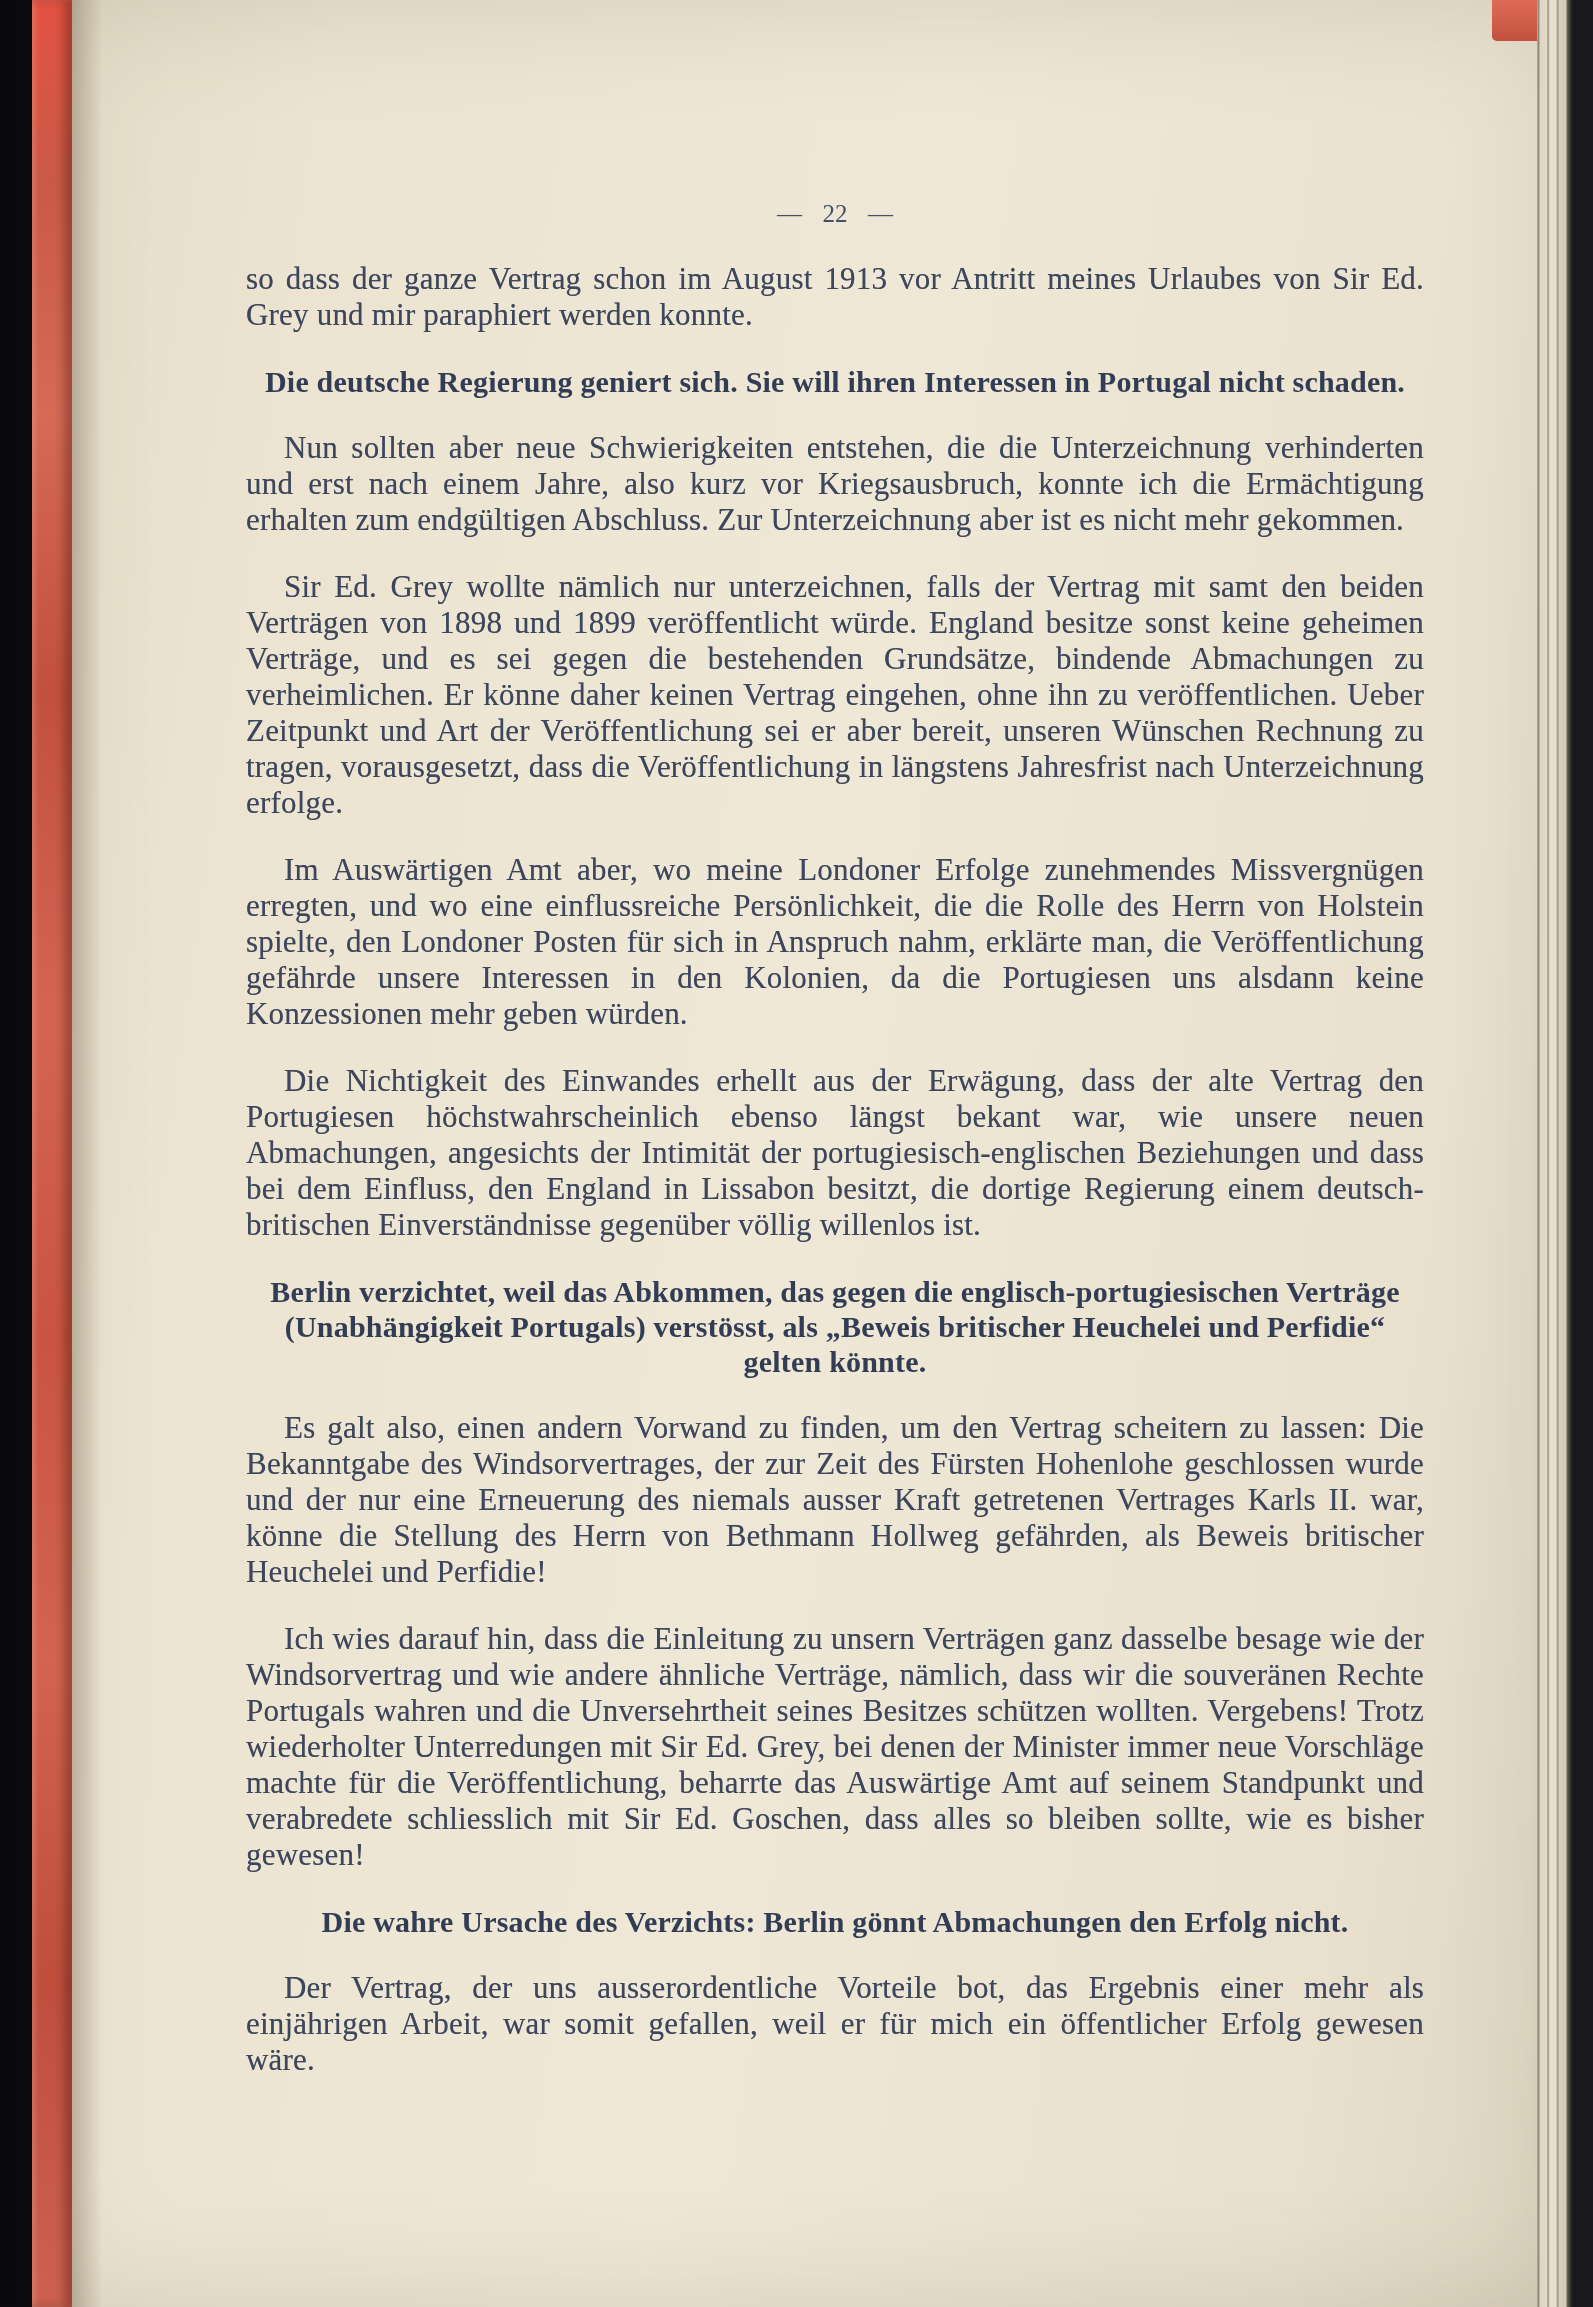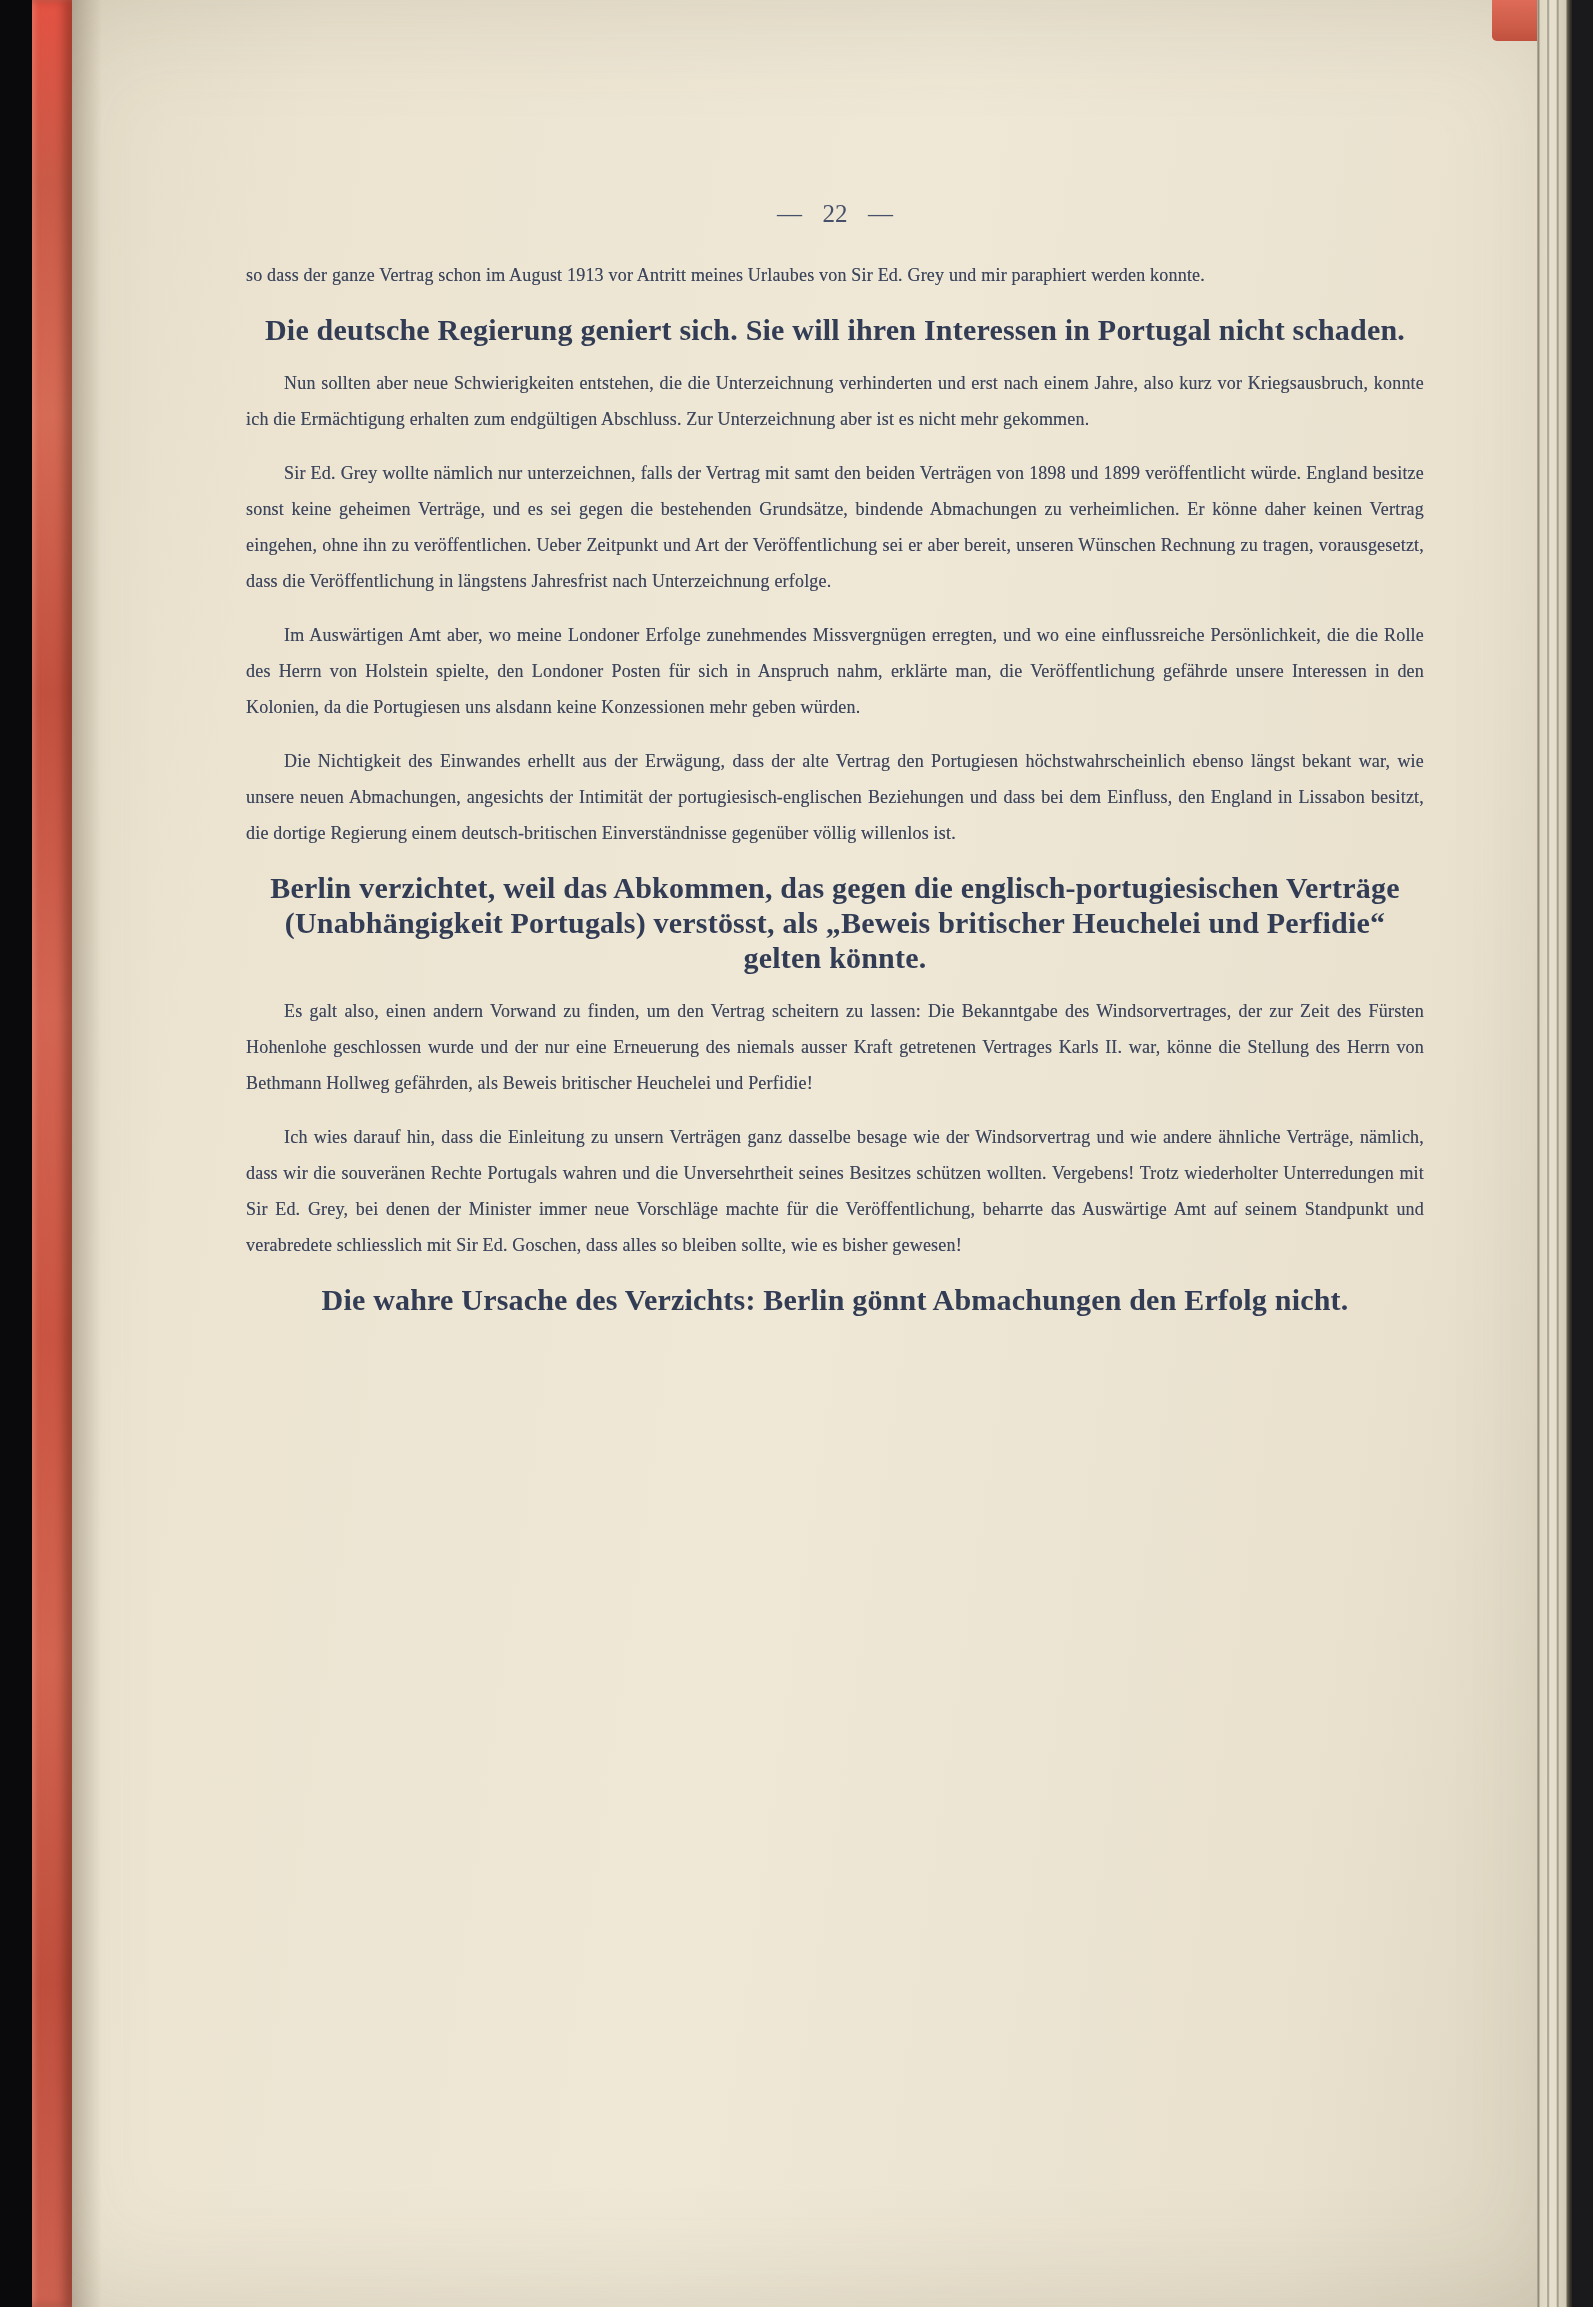--- a/index.html
+++ b/index.html
@@ -79,21 +79,21 @@
     text-align: center;
     font-size: 25px;
     line-height: 32px;
     color: #46506a;
     word-spacing: 14.3px;
   }
   .blocks {
     margin-top: 27px;
   }
   .para {
-    font-size: 18px;
+    font-size: 31px;
     line-height: 36px;
     text-align: justify;
     text-indent: 38px;
     letter-spacing: 0.2px;
     text-shadow: 0 0 0.3px rgba(61, 70, 92, 0.6);
   }
   .para.first {
     text-indent: 0;
   }
   .heading {
@@ -123,17 +123,18 @@
         <p class="para first">so dass der ganze Vertrag schon im August 1913 vor Antritt meines Urlaubes von Sir Ed. Grey und mir paraphiert werden konnte.</p>
         <h2 class="heading">Die deutsche Regierung geniert sich. Sie will ihren Interessen in Portugal nicht schaden.</h2>
         <p class="para">Nun sollten aber neue Schwierigkeiten entstehen, die die Unterzeichnung verhinderten und erst nach einem Jahre, also kurz vor Kriegsausbruch, konnte ich die Ermächtigung erhalten zum endgültigen Abschluss. Zur Unterzeichnung aber ist es nicht mehr gekommen.</p>
         <p class="para">Sir Ed. Grey wollte nämlich nur unterzeichnen, falls der Vertrag mit samt den beiden Verträgen von 1898 und 1899 veröffentlicht würde. England besitze sonst keine geheimen Verträge, und es sei gegen die bestehenden Grundsätze, bindende Abmachungen zu verheimlichen. Er könne daher keinen Vertrag eingehen, ohne ihn zu veröffentlichen. Ueber Zeitpunkt und Art der Veröffentlichung sei er aber bereit, unseren Wünschen Rechnung zu tragen, vorausgesetzt, dass die Veröffentlichung in längstens Jahresfrist nach Unterzeichnung erfolge.</p>
         <p class="para">Im Auswärtigen Amt aber, wo meine Londoner Erfolge zunehmendes Missvergnügen erregten, und wo eine einflussreiche Persönlichkeit, die die Rolle des Herrn von Holstein spielte, den Londoner Posten für sich in Anspruch nahm, erklärte man, die Veröffentlichung gefährde unsere Interessen in den Kolonien, da die Portugiesen uns alsdann keine Konzessionen mehr geben würden.</p>
         <p class="para">Die Nichtigkeit des Einwandes erhellt aus der Erwägung, dass der alte Vertrag den Portugiesen höchstwahrscheinlich ebenso längst bekant war, wie unsere neuen Abmachungen, angesichts der Intimität der portugiesisch-englischen Beziehungen und dass bei dem Einfluss, den England in Lissabon besitzt, die dortige Regierung einem deutsch-britischen Einverständnisse gegenüber völlig willenlos ist.</p>
         <h2 class="heading">Berlin verzichtet, weil das Abkommen, das gegen die englisch-portugiesischen Verträge (Unabhängigkeit Portugals) verstösst, als „Beweis britischer Heuchelei und Perfidie“ gelten könnte.</h2>
         <p class="para">Es galt also, einen andern Vorwand zu finden, um den Vertrag scheitern zu lassen: Die Bekanntgabe des Windsorvertrages, der zur Zeit des Fürsten Hohenlohe geschlossen wurde und der nur eine Erneuerung des niemals ausser Kraft getretenen Vertrages Karls II. war, könne die Stellung des Herrn von Bethmann Hollweg gefährden, als Beweis britischer Heuchelei und Perfidie!</p>
         <p class="para">Ich wies darauf hin, dass die Einleitung zu unsern Verträgen ganz dasselbe besage wie der Windsorvertrag und wie andere ähnliche Verträge, nämlich, dass wir die souveränen Rechte Portugals wahren und die Unversehrtheit seines Besitzes schützen wollten. Vergebens! Trotz wiederholter Unterredungen mit Sir Ed. Grey, bei denen der Minister immer neue Vorschläge machte für die Veröffentlichung, beharrte das Auswärtige Amt auf seinem Standpunkt und verabredete schliesslich mit Sir Ed. Goschen, dass alles so bleiben sollte, wie es bisher gewesen!</p>
         <h2 class="heading">Die wahre Ursache des Verzichts: Berlin gönnt Abmachungen den Erfolg nicht.</h2>
+        <p class="para">Der Vertrag, der uns ausserordentliche Vorteile bot, das Ergebnis einer mehr als einjährigen Arbeit, war somit gefallen, weil er für mich ein öffentlicher Erfolg gewesen wäre.</p>
       </div>
     </div>
   </div>
 </div>
 
 
 </body></html>

